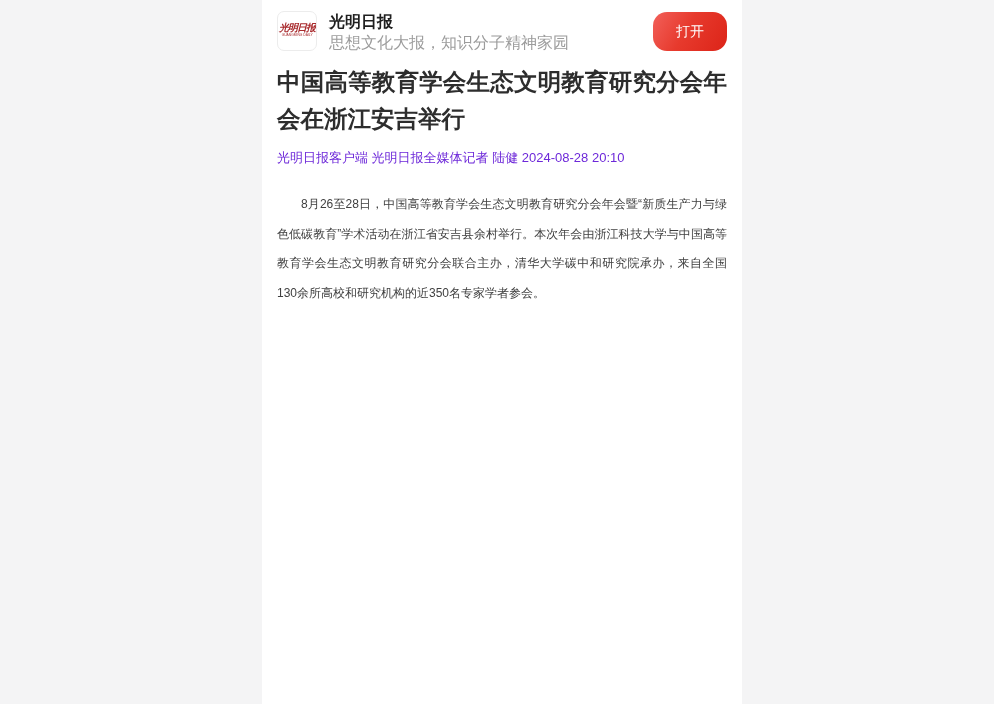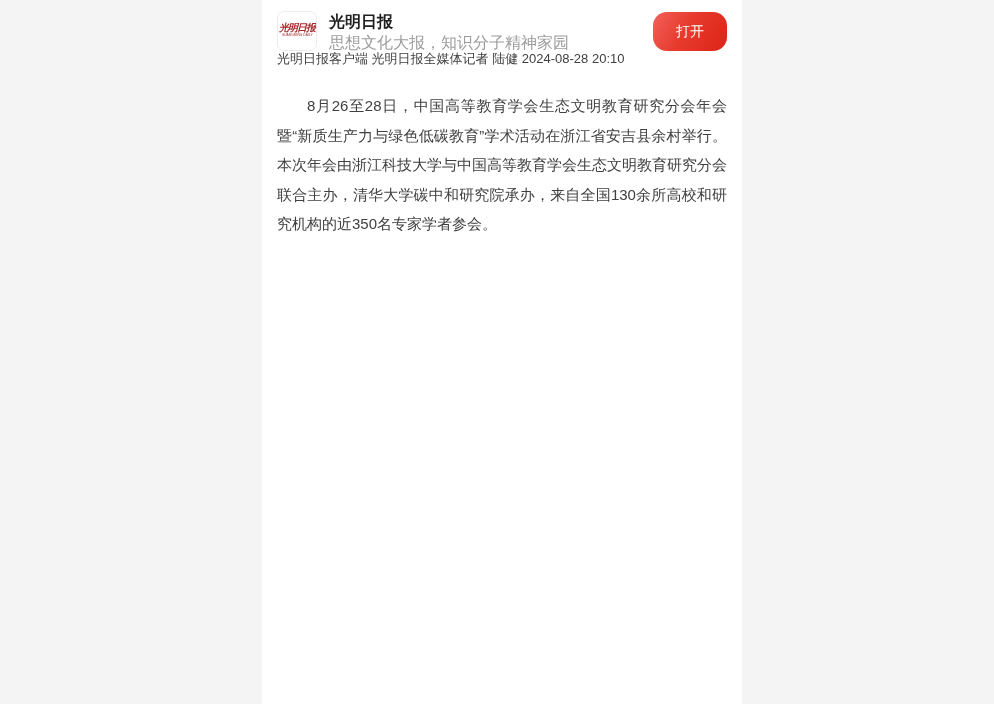--- a/index.html
+++ b/index.html
@@ -100,29 +100,30 @@
   
   .article-title {
     margin: 13px 0 0 0;
     font-size: 23.5px;
     line-height: 37px;
     font-weight: bold;
     color: #2d2d2d;
     text-align: justify;
   }
   .byline {
+    margin-top: 12px;
     font-size: 13px;
-    color: #404040;
+    color: #6d28d9;
     line-height: 15px;
     white-space: nowrap;
   }
   .article-body { margin-top: 25px; }
   .article-body p {
     margin: 0 0 22px 0;
-    font-size: 15px;
+    font-size: 12px;
     line-height: 29.5px;
     color: #404040;
     text-align: justify;
     text-indent: 2em;
   }
 </style>
 </head>
 <body>
 
 <div class="article-card">
@@ -132,20 +133,21 @@
       <span class="logo-cn">光明日报</span>
       <span class="logo-en">GUANGMING DAILY</span>
     </div>
     <div class="masthead">
       <div class="app-name">光明日报</div>
       <div class="tagline">思想文化大报，知识分子精神家园</div>
     </div>
     <button class="open-btn">打开</button>
   </div>
 
+  <h1 class="article-title">中国高等教育学会生态文明教育研究分会年会在浙江安吉举行</h1>
 
   <div class="byline">光明日报客户端 光明日报全媒体记者 陆健 2024-08-28 20:10</div>
 
   <div class="article-body">
     <p>8月26至28日，中国高等教育学会生态文明教育研究分会年会暨“新质生产力与绿色低碳教育”学术活动在浙江省安吉县余村举行。本次年会由浙江科技大学与中国高等教育学会生态文明教育研究分会联合主办，清华大学碳中和研究院承办，来自全国130余所高校和研究机构的近350名专家学者参会。</p>
   </div>
 
 </div>
 
 </body></html>

